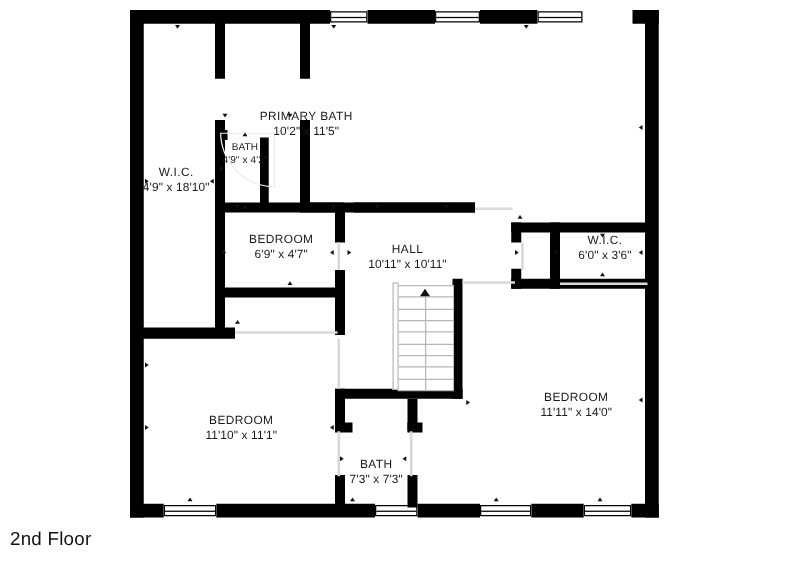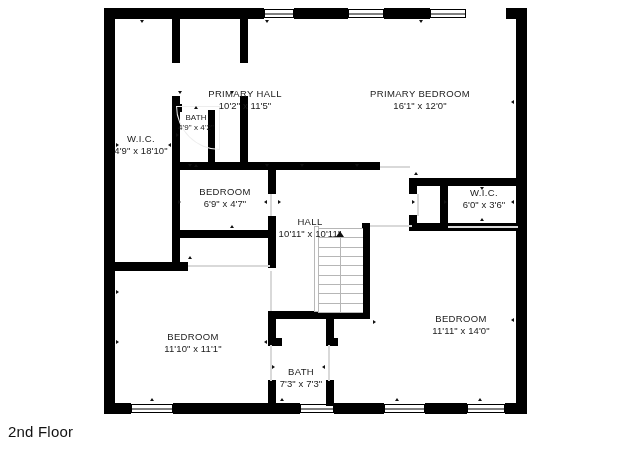--- a/index.html
+++ b/index.html
@@ -180,40 +180,36 @@
   <div class="tick up" style="left:194px;top:164px;"></div>
   <div class="tick down" style="left:230px;top:91px;"></div>
   <div class="tick down" style="left:178px;top:91px;"></div>
 
   <div class="room" style="left:104px;top:133px;width:74px;">
     <span class="nm">W.I.C.</span>
     <span class="dm">4'9" x 18'10"</span>
   </div>
 
   <div class="room" style="left:182px;top:88px;width:126px;">
-    <span class="nm">PRIMARY HALL</span>
+    <span class="nm">PRIMARY BATH</span>
     <span class="dm">10'2" x 11'5"</span>
   </div>
 
   <div class="room small" style="left:172px;top:113px;width:48px;">
     <span class="nm">BATH</span>
     <span class="dm">4'9" x 4'2"</span>
   </div>
 
-  <div class="room" style="left:346px;top:88px;width:148px;">
-    <span class="nm">PRIMARY BEDROOM</span>
-    <span class="dm">16'1" x 12'0"</span>
-  </div>
 
   <div class="room" style="left:182px;top:186px;width:86px;">
     <span class="nm">BEDROOM</span>
     <span class="dm">6'9" x 4'7"</span>
   </div>
 
-  <div class="room" style="left:264px;top:194px;width:92px;margin-top:22px;">
+  <div class="room" style="left:280px;top:194px;width:92px;">
     <span class="nm">HALL</span>
     <span class="dm">10'11" x 10'11"</span>
   </div>
 
   <div class="room" style="left:448px;top:187px;width:72px;">
     <span class="nm">W.I.C.</span>
     <span class="dm">6'0" x 3'6"</span>
   </div>
 
   <div class="room" style="left:131px;top:331px;width:124px;">

